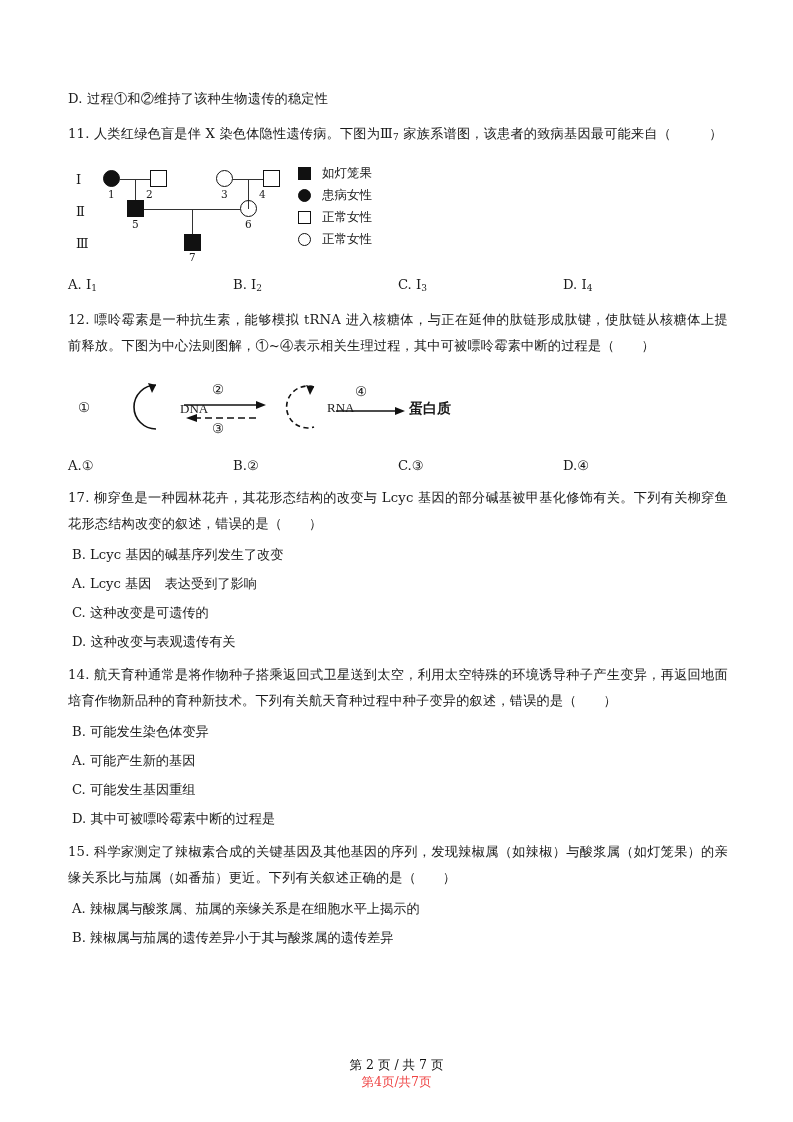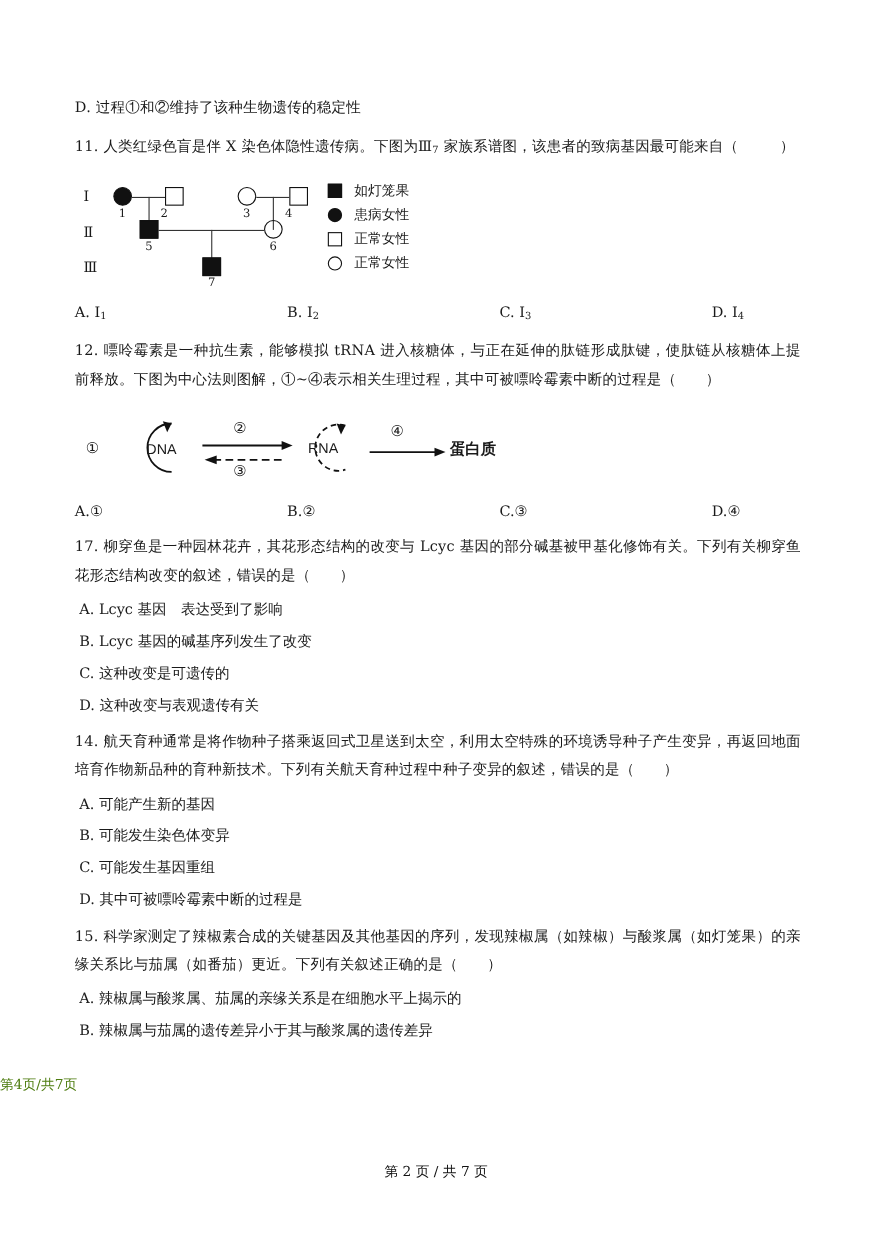--- a/index.html
+++ b/index.html
@@ -34,21 +34,20 @@
     letter-spacing: 0.2px;
     margin: 0 0 0 0;
     text-align: justify;
   }
   .qblock { margin-bottom: 3px; }
   .opt-row {
     display: flex;
     font-size: 13.2px;
     line-height: 26px;
     margin-top: 1px;
-    gap: 28px;
   }
   .opt-row .o { width: 165px; flex: 0 0 165px; }
   .opt-stack .o {
     font-size: 13.2px;
     line-height: 29px;
     padding-left: 4px;
   }
   .lat { font-family: "DejaVu Serif", "Liberation Serif", serif; }
   sub.sm {
     font-size: 9px;
@@ -111,41 +110,42 @@
   
   .fig-dogma {
     position: relative;
     height: 76px;
     margin: 10px 0 8px 0;
   }
   .dg { position: absolute; left: 10px; top: 0; width: 400px; height: 76px; }
   .dg-lbl {
     position: absolute;
     font-size: 13px;
-    font-family: Liberation Sans, sans-serif;
+    font-family: Liberation Serif, serif;
+    margin-left: 47px;
   }
   .dg-cn {
     position: absolute;
     font-size: 14px;
     font-weight: 600;
     font-family: Liberation Serif, serif;
   }
   .circnum {
     position: absolute;
     font-size: 13.5px;
   }
 
   
   .footer1 {
     position: absolute;
     left: 0; right: 0;
-    top: 978px;
-    text-align: left;
+    top: 1074px;
+    text-align: center;
     font-size: 12.5px;
-    color: #4d7c0f;
+    color: #ef4444;
   }
   .footer2 {
     position: absolute;
     left: 0; right: 0;
     top: 1057px;
     text-align: center;
     font-size: 12.5px;
     color: #111;
   }
 </style>
@@ -275,35 +275,35 @@
       <div class="o"><span class="lat">D.</span><span>④</span></div>
     </div>
 
     <div class="spacer-sm"></div>
 
     <div class="qline qblock">
       <span class="lat">17.</span>
       <span>柳穿鱼是一种园林花卉，其花形态结构的改变与 Lcyc 基因的部分碱基被甲基化修饰有关。下列有关柳穿鱼花形态结构改变的叙述，错误的是（　　）</span>
     </div>
     <div class="opt-stack">
+      <div class="o">B. Lcyc 基因的碱基序列发生了改变</div>
       <div class="o">A. Lcyc 基因　表达受到了影响</div>
-      <div class="o">B. Lcyc 基因的碱基序列发生了改变</div>
       <div class="o">C. 这种改变是可遗传的</div>
       <div class="o">D. 这种改变与表观遗传有关</div>
     </div>
 
     <div class="spacer-sm"></div>
 
     <div class="qline qblock">
       <span class="lat">14.</span>
       <span>航天育种通常是将作物种子搭乘返回式卫星送到太空，利用太空特殊的环境诱导种子产生变异，再返回地面培育作物新品种的育种新技术。下列有关航天育种过程中种子变异的叙述，错误的是（　　）</span>
     </div>
     <div class="opt-stack">
+      <div class="o">B. 可能发生染色体变异</div>
       <div class="o">A. 可能产生新的基因</div>
-      <div class="o">B. 可能发生染色体变异</div>
       <div class="o">C. 可能发生基因重组</div>
       <div class="o">D. 其中可被嘌呤霉素中断的过程是</div>
     </div>
 
     <div class="spacer-sm"></div>
 
     <div class="qline qblock">
       <span class="lat">15.</span>
       <span>科学家测定了辣椒素合成的关键基因及其他基因的序列，发现辣椒属（如辣椒）与酸浆属（如灯笼果）的亲缘关系比与茄属（如番茄）更近。下列有关叙述正确的是（　　）</span>
     </div>

